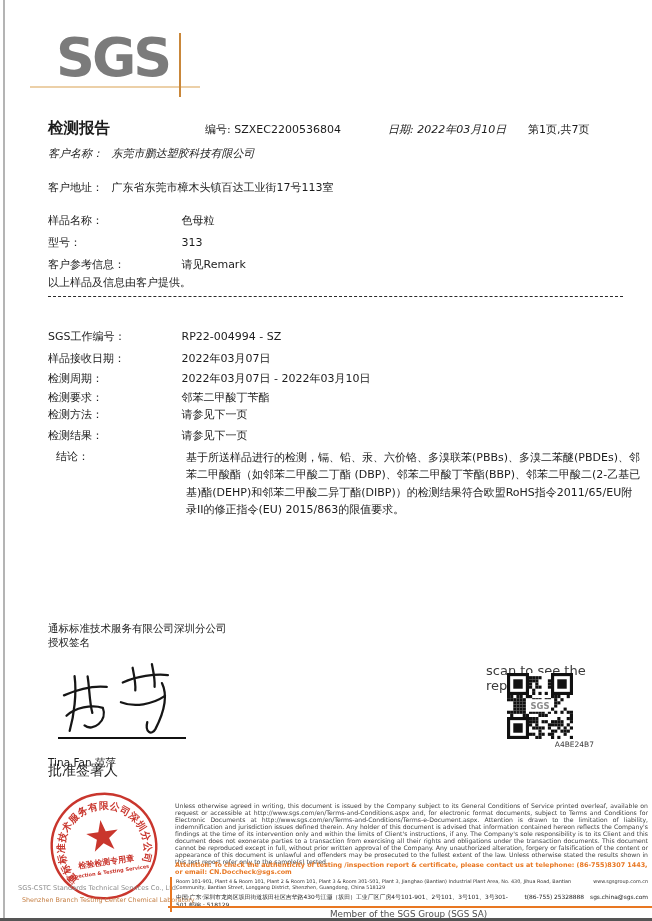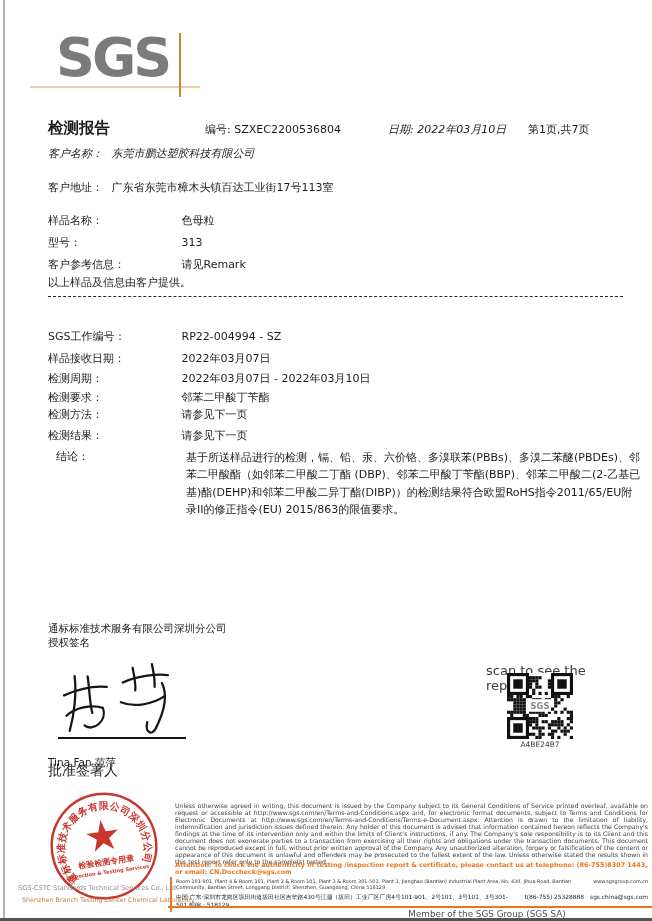--- a/index.html
+++ b/index.html
@@ -37,41 +37,41 @@
   
   .sig-company { left:48px; top:621px; font-size:10.5px; line-height:14px; }
   .sig-svg { left:58px; top:662px; }
   .sig-line { left:58px; top:737px; width:128px; height:1.5px; background:#111; }
   .sig-name { left:48px; top:744px; font-size:10.5px;margin-top:12px; }
   .sig-title { left:48px; top:762px; font-size:14px; }
 
   
   .qr-caption { left:486px; top:663px; width:108px; font-size:13px; color:#3a3a3a; }
   .qr-box { left:507px; top:673px; width:66px; height:66px; }
-  .qr-code-id { left:486px; top:740px; width:108px; text-align:center; font-size:7.5px; color:#3a3a3a; }
+  .qr-code-id { left:486px; top:740px; width:108px; text-align:right; font-size:7.5px; color:#3a3a3a; }
 
   
   .stamp { left:48px; top:790px; width:112px; height:112px; transform:rotate(-8deg); opacity:.92; }
   .co-line1 { left:18px; top:884px; font-size:6.6px; color:#8d8d8d; white-space:nowrap; }
   .co-line2 { left:22px; top:896px; font-size:6.4px; color:#c57f44; white-space:nowrap; }
 
   
   .disclaimer { left:175px; top:803px; width:473px; font-size:6.15px; line-height:6.95px;
                 color:#3d3d3d; text-align:justify; }
   .attention { left:175px; top:862px; width:473px; font-size:6.4px; line-height:7.2px;
                color:#e87722; font-weight:bold; }
   .addr-block { left:176px; top:878px; width:472px; }
   .addr-row1 { display:flex; justify-content:space-between; font-size:4.9px; color:#333;
                line-height:6px; gap:4px; }
   .addr-row2 { display:flex; justify-content:space-between; font-size:5.9px; color:#222;
                margin-top:3px; line-height:8px; gap:6px; }
   .addr-row2 .ph { white-space:nowrap; }
   .orange-v { left:170px; top:877px; width:2px; height:35px; background:#e87722; }
   .orange-h { left:168px; top:906px; width:484px; height:2px; background:#e87722; }
-  .member { left:330px; top:909px; width:314px; text-align:center; font-size:8.8px; color:#4e4e4e; }
+  .member { left:330px; top:909px; width:314px; text-align:left; font-size:8.8px; color:#4e4e4e; }
 </style>
 </head>
 <body>
 
 <div class="page">
   <div class="abs edge-left"></div>
 
   <div class="abs logo">SGS</div>
   <div class="abs logo-hline"></div>
   <div class="abs logo-vline"></div>

